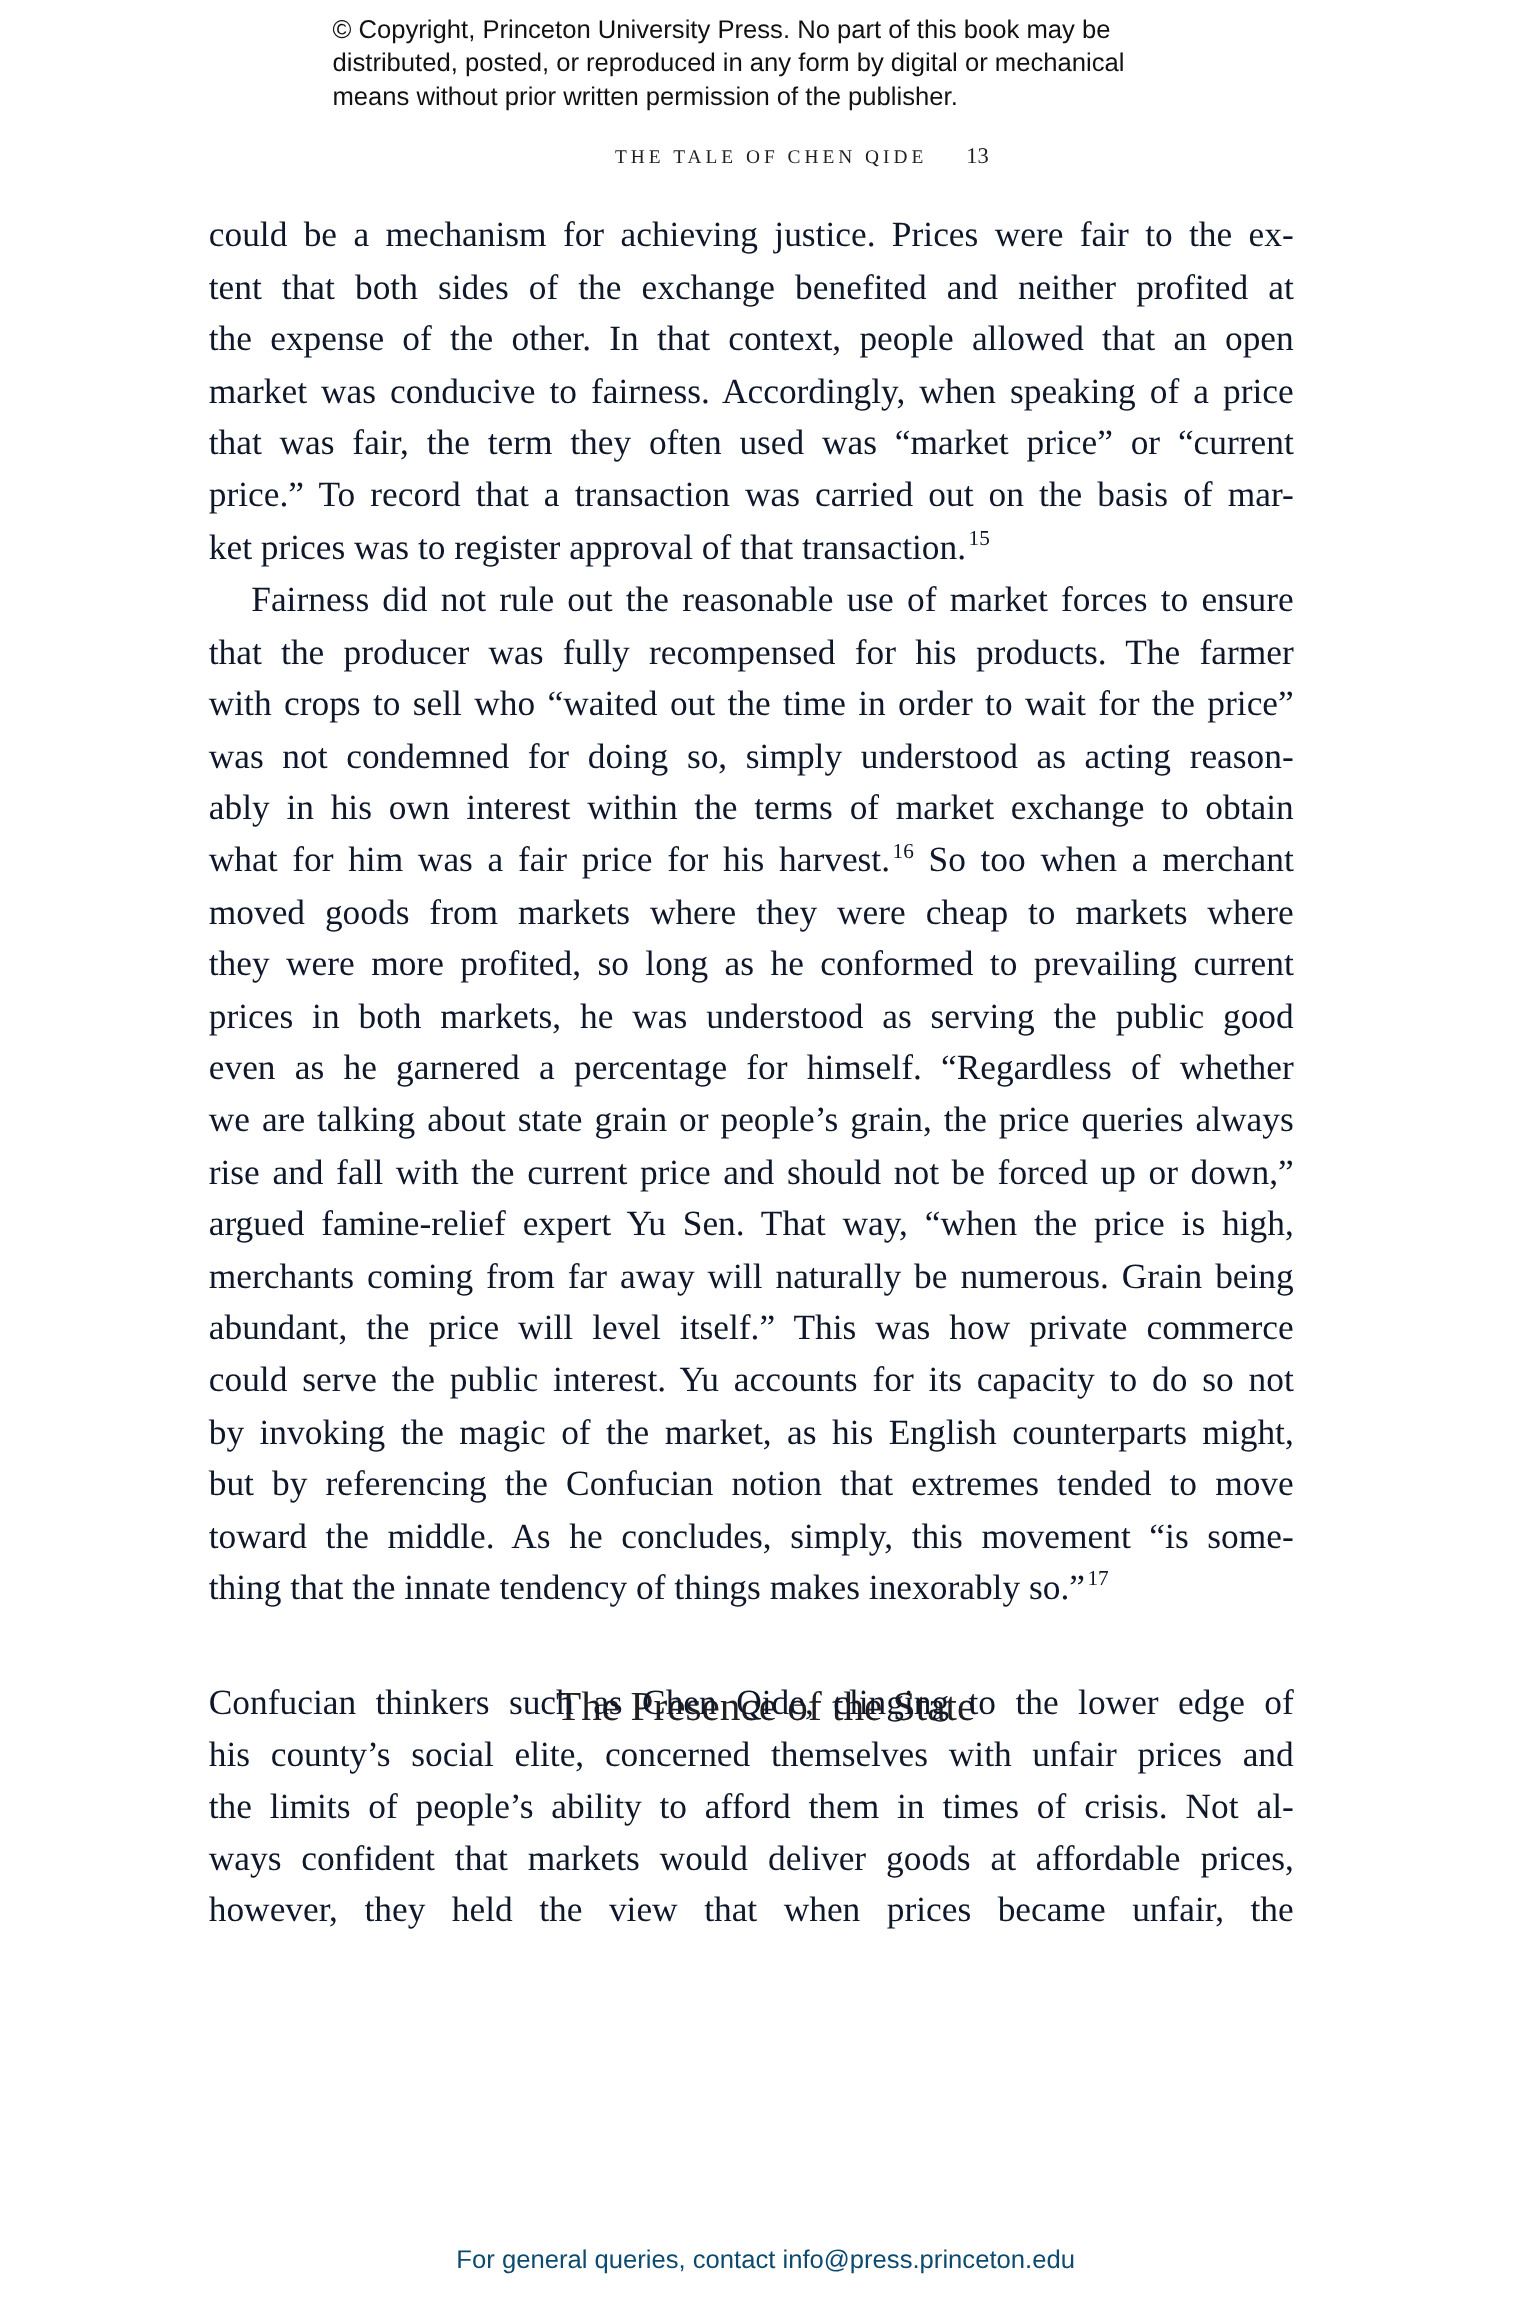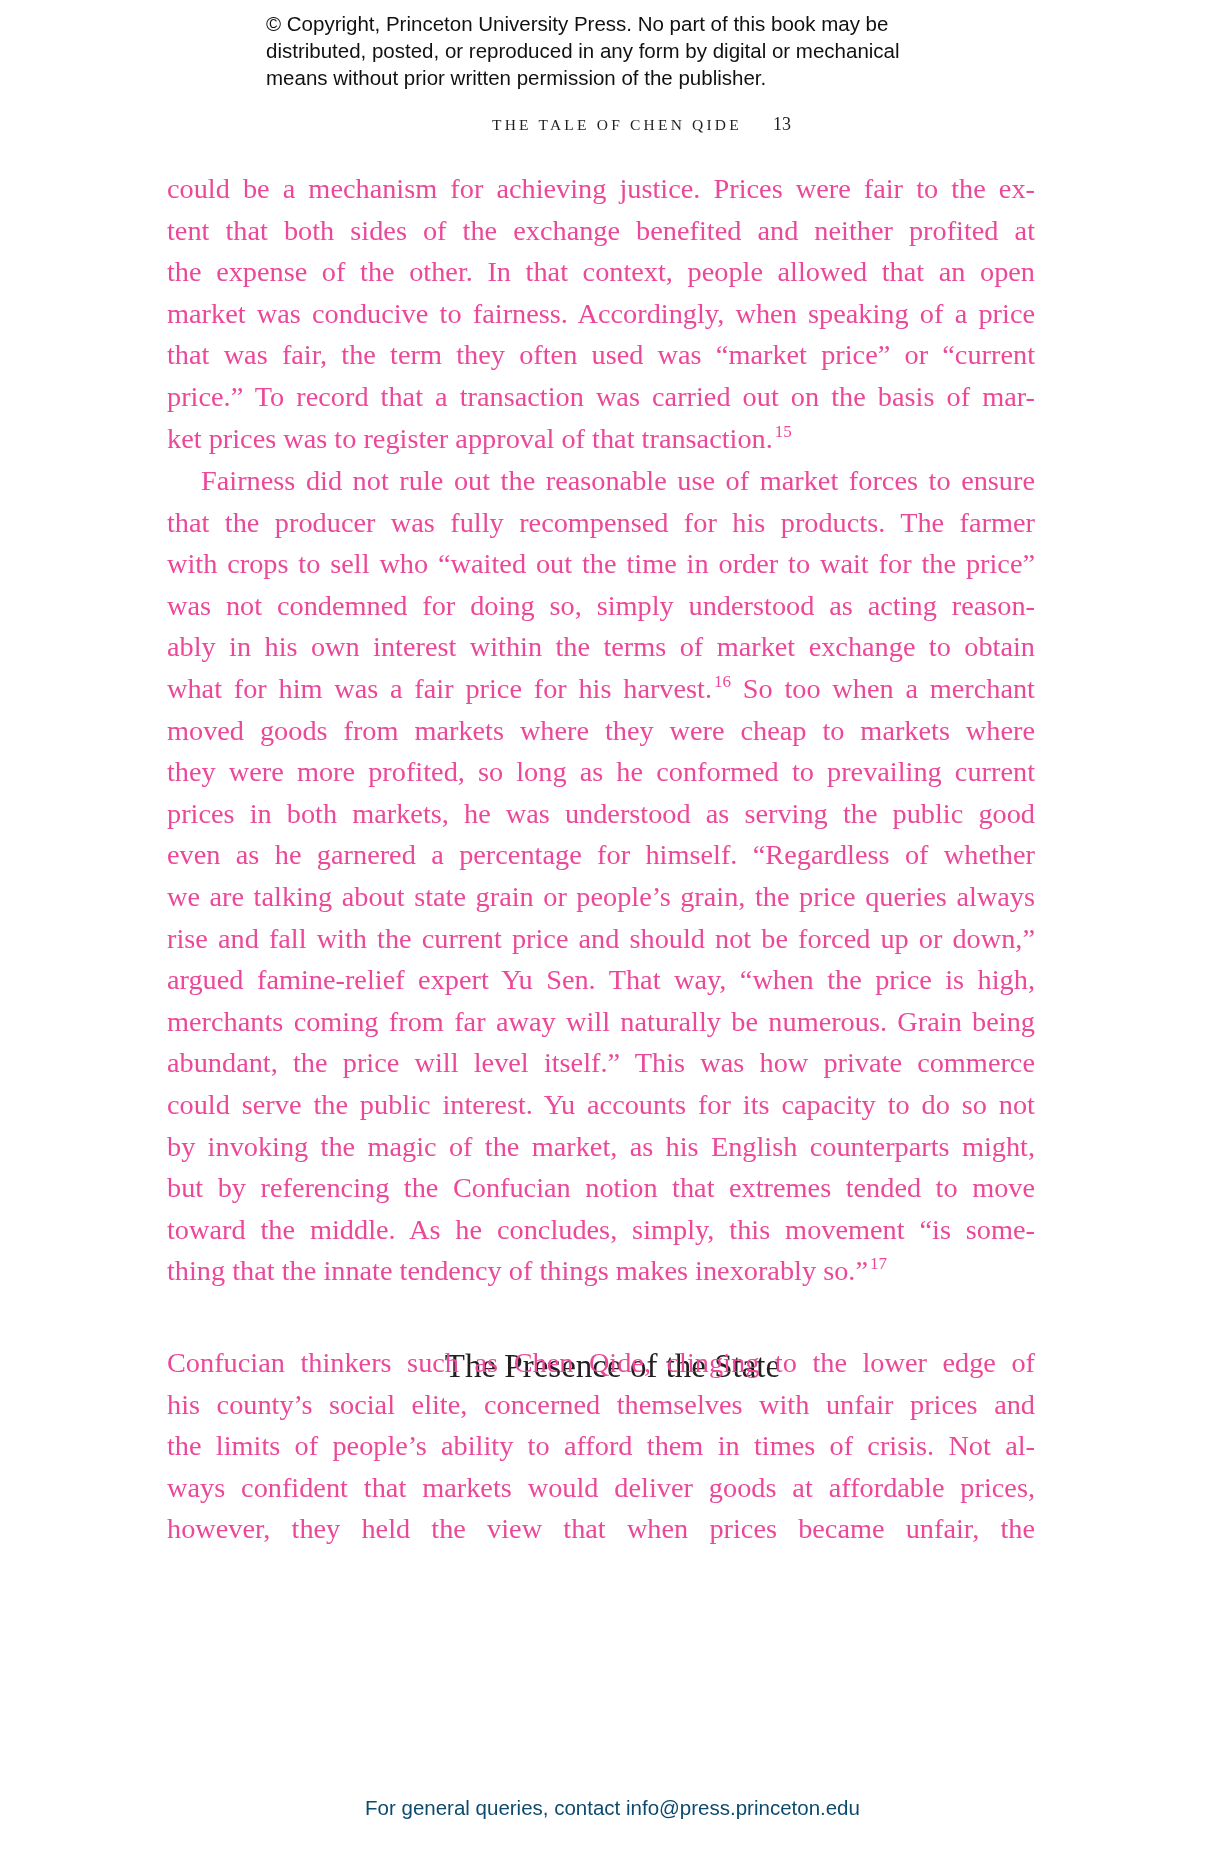--- a/index.html
+++ b/index.html
@@ -49,21 +49,21 @@
       letter-spacing: 0;
       font-size: 18px;
       text-align: right;
     }
     .body-text {
       position: absolute;
       left: 167px;
       width: 868px;
       font-family: "Liberation Serif", serif;
       font-size: 28.3px;
-      color: #ec4899;
+      color: #0f172a;
     }
     .line {
       display: block;
       height: 41.6px;
       line-height: 41.6px;
       white-space: nowrap;
       text-align: justify;
       text-align-last: justify;
     }
     .line.last {

